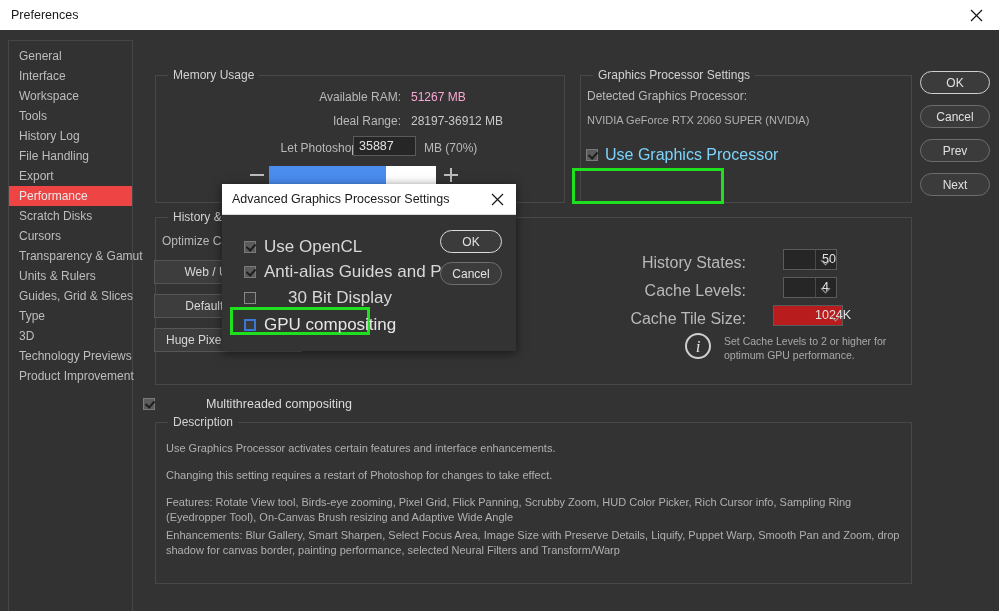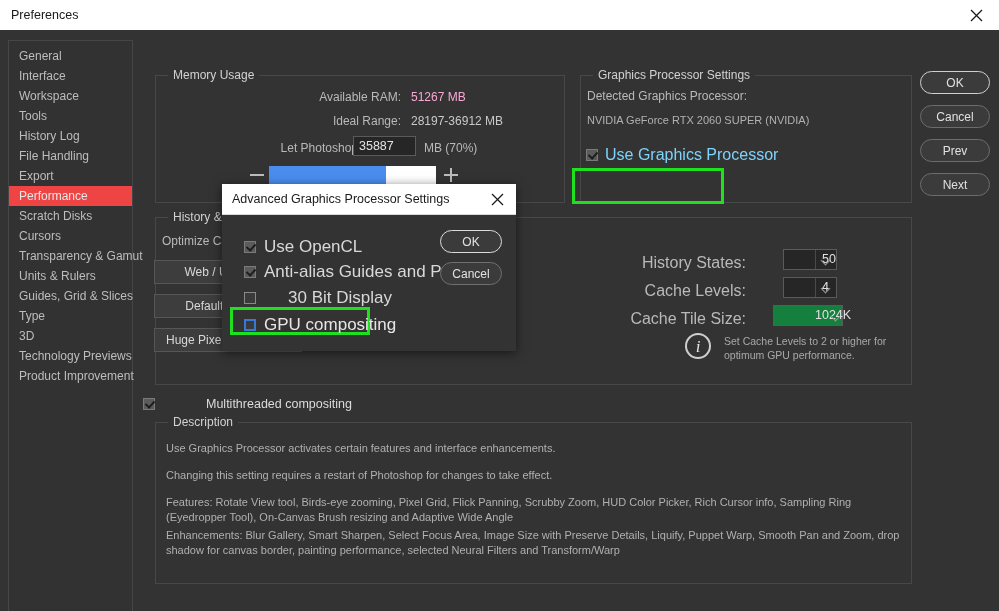--- a/index.html
+++ b/index.html
@@ -302,21 +302,21 @@
     content: "";
     position: absolute;
     left: 6px; top: 7px;
     width: 6px; height: 6px;
     border: solid #9a9a9a;
     border-width: 0 1px 1px 0;
     transform: rotate(45deg);
   }
   #combo-history-states { left: 627px; top: 31px; width: 54px; }
   #combo-cache-levels   { left: 627px; top: 59px; width: 54px; }
-  #combo-cache-tile     { left: 617px; top: 87px; width: 70px; background:#15803d; }
+  #combo-cache-tile     { left: 617px; top: 87px; width: 70px; background:#b91c1c; }
   #combo-cache-tile .combo-val { left: 9px; }
   #combo-cache-tile .combo-arrow { border-left: none; width: 16px; }
 
   #info-icon {
     position: absolute;
     left: 529px; top: 115px;
     width: 26px; height: 26px;
     border-radius: 50%;
     border: 2px solid #cfcfcf;
     box-sizing: border-box;

